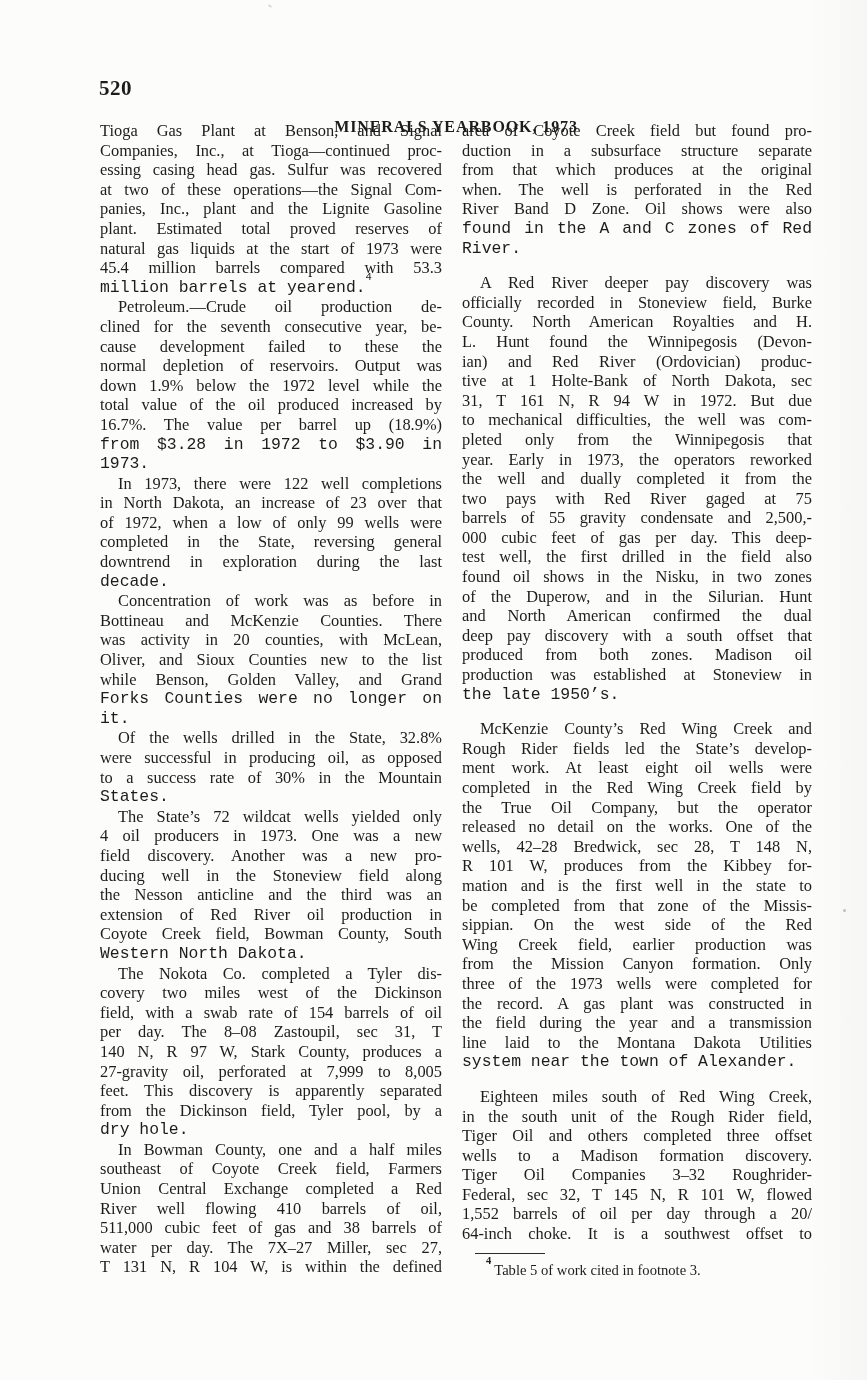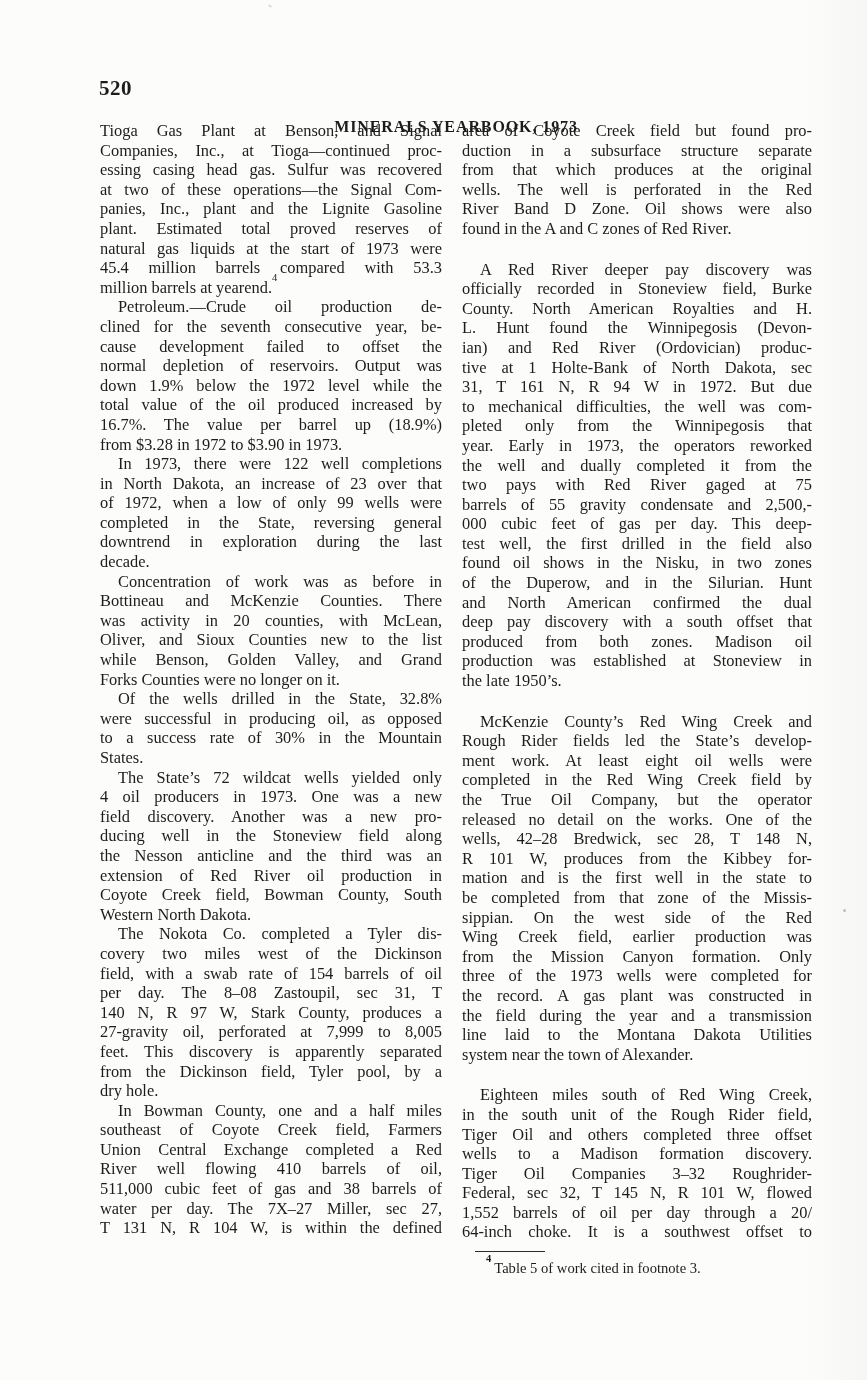--- a/index.html
+++ b/index.html
@@ -31,23 +31,23 @@
     font-size: 16.4px;
   }
   .col.left  { left: 100px; width: 342px; }
   .col.right { left: 462px; width: 350px; }
   .line {
     line-height: 19.6px;
     text-align: justify;
     text-align-last: justify;
     white-space: normal;
   }
-  .line.lastline { text-align-last: left; }
+  .line.lastline { text-align-last: left; font-family: Liberation Mono, monospace; }
   .para.indent .line:first-child { text-indent: 18px; }
-  .para.gap { margin-top: 21px; }
+  .para.gap { margin-top: 15px; }
   .line b { font-weight: normal; }
   .line sup, .fn-text sup {
     font-size: 10.5px; line-height: 0;
     position: relative; top: -5px;
   }
   .footnote-block { margin-top: 9px; }
   .fn-rule {
     width: 70px; margin-left: 13px;
     border-top: 1.8px solid #2b2b2b;
     height: 0;
@@ -83,21 +83,21 @@
         <div class="line">at two of these operations—the Signal Com-</div>
         <div class="line">panies, Inc., plant and the Lignite Gasoline</div>
         <div class="line">plant. Estimated total proved reserves of</div>
         <div class="line">natural gas liquids at the start of 1973 were</div>
         <div class="line">45.4 million barrels compared with 53.3</div>
         <div class="line lastline">million barrels at yearend.<sup>4</sup></div>
       </div>
       <div class="para indent">
         <div class="line"><b>Petroleum.</b>—Crude oil production de-</div>
         <div class="line">clined for the seventh consecutive year, be-</div>
-        <div class="line">cause development failed to offset the</div>
+        <div class="line">cause development failed to these the</div>
         <div class="line">normal depletion of reservoirs. Output was</div>
         <div class="line">down 1.9% below the 1972 level while the</div>
         <div class="line">total value of the oil produced increased by</div>
         <div class="line">16.7%. The value per barrel up (18.9%)</div>
         <div class="line lastline">from $3.28 in 1972 to $3.90 in 1973.</div>
       </div>
       <div class="para indent">
         <div class="line">In 1973, there were 122 well completions</div>
         <div class="line">in North Dakota, an increase of 23 over that</div>
         <div class="line">of 1972, when a low of only 99 wells were</div>
@@ -151,21 +151,21 @@
       </div>
     </div>
 </section>
 
 <section class="col right">
   <div>
       <div class="para">
         <div class="line">area of Coyote Creek field but found pro-</div>
         <div class="line">duction in a subsurface structure separate</div>
         <div class="line">from that which produces at the original</div>
-        <div class="line">wells. The well is perforated in the Red</div>
+        <div class="line">when. The well is perforated in the Red</div>
         <div class="line">River Band D Zone. Oil shows were also</div>
         <div class="line lastline">found in the A and C zones of Red River.</div>
       </div>
       <div class="para indent gap">
         <div class="line">A Red River deeper pay discovery was</div>
         <div class="line">officially recorded in Stoneview field, Burke</div>
         <div class="line">County. North American Royalties and H.</div>
         <div class="line">L. Hunt found the Winnipegosis (Devon-</div>
         <div class="line">ian) and Red River (Ordovician) produc-</div>
         <div class="line">tive at 1 Holte-Bank of North Dakota, sec</div>

